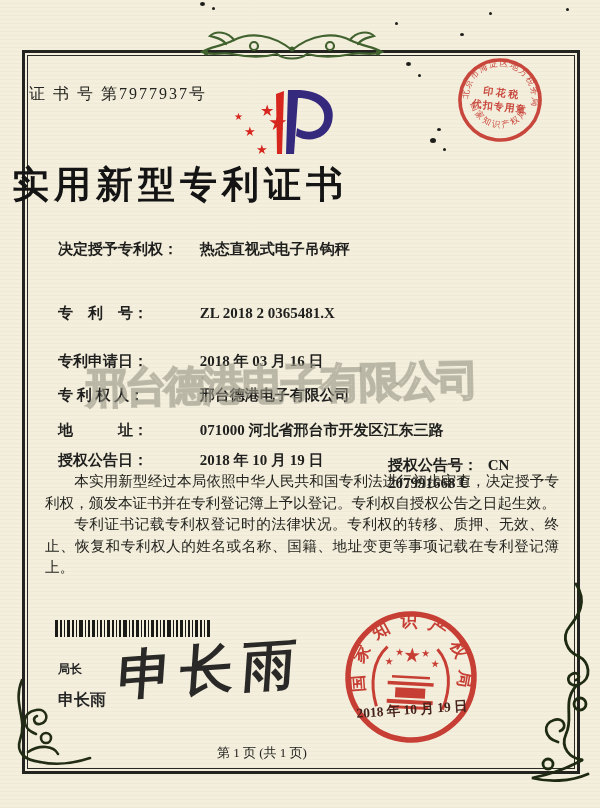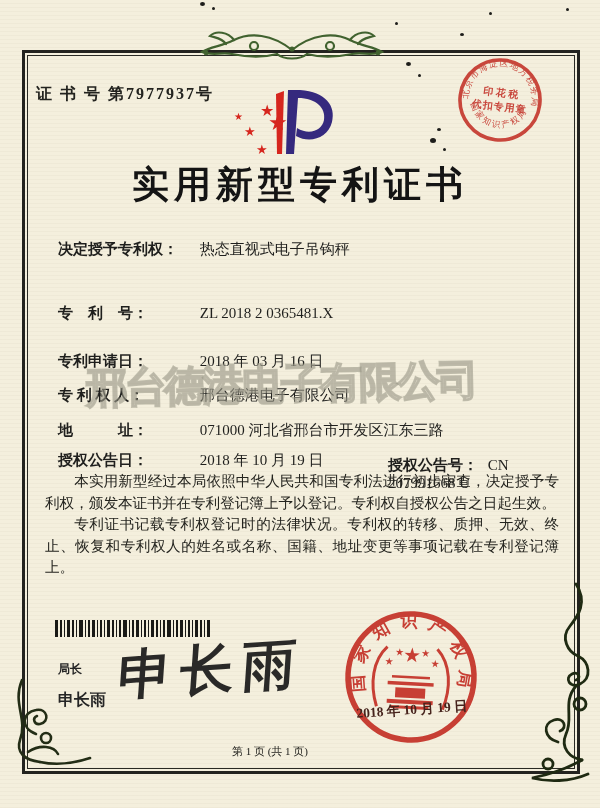--- a/index.html
+++ b/index.html
@@ -6,45 +6,45 @@
   .page{
     position:relative;width:600px;height:808px;overflow:hidden;
     background:
       repeating-linear-gradient(0deg, rgba(120,110,80,0.045) 0 1px, rgba(0,0,0,0) 1px 4px),
       #f4efdd;
     font-family:"Liberation Serif","DejaVu Serif",serif;
     color:#1c1c1c;
   }
   .frame{position:absolute;left:22px;top:50px;width:552px;height:718px;border:3px solid #23231f;}
   .frame-inner{position:absolute;inset:2px;border:1px solid #2a2a24;}
-  .cert-no{position:absolute;left:36px;top:84px;font-size:16px;letter-spacing:2px;color:#23231f;font-weight:bold;}
-  .title{position:absolute;left:0;right:0;top:160px;text-align:center;font-size:37px;font-weight:bold;letter-spacing:5px;color:#141414;}
+  .cert-no{position:absolute;left:29px;top:84px;font-size:16px;letter-spacing:2px;color:#23231f;}
+  .title{position:absolute;left:0;right:0;top:160px;text-align:left;font-size:37px;font-weight:bold;letter-spacing:5px;color:#141414;padding-left:12px;}
   .field-row{position:absolute;left:58px;width:500px;font-size:15px;color:#1f1f1d;z-index:2;}
   .flabel{display:inline-block;width:138px;font-weight:600;}
-  .fvalue{font-weight:400;}
+  .fvalue{font-weight:700;}
   .pair2{position:absolute;left:330px;top:5px;}
   .pair2 .flabel{width:96px;}
   .paras{position:absolute;left:45px;top:471px;width:514px;z-index:2;}
   .paras p{margin:0;text-indent:2em;font-size:14.6px;line-height:21.5px;text-align:justify;color:#24241f;}
   .watermark{
     position:absolute;left:86px;top:356px;width:420px;z-index:3;pointer-events:none;
     font-size:42px;font-weight:bold;letter-spacing:-3px;white-space:nowrap;
     color:rgba(175,172,158,0.18);
     -webkit-text-stroke:1.6px rgba(150,148,132,0.55);
     transform:rotate(-1.2deg);
   }
   .signer-title{position:absolute;left:58px;top:661px;font-size:12px;font-weight:bold;font-family:"Liberation Sans","DejaVu Sans",sans-serif;color:#262626;}
   .signer-name{position:absolute;left:58px;top:690px;font-size:16px;font-weight:bold;font-family:"Liberation Sans","DejaVu Sans",sans-serif;color:#262626;}
   .autograph{
     position:absolute;left:118px;top:634px;font-size:54px;font-weight:bold;color:#191919;
     transform:rotate(-4deg) skewX(-8deg);letter-spacing:8px;white-space:nowrap;z-index:4;
     opacity:.92;
   }
   .seal-date{position:absolute;left:344px;top:701px;width:136px;text-align:center;font-size:13.5px;font-weight:bold;color:#46231c;transform:rotate(-4deg);z-index:6;}
-  .footer{position:absolute;left:120px;top:744px;width:300px;text-align:center;font-size:11px;color:#23231f;z-index:2;}
+  .footer{position:absolute;left:112px;top:744px;width:300px;text-align:center;font-size:13px;color:#23231f;z-index:2;}
   .abs{position:absolute;}
   .speck{position:absolute;background:#1d1d1a;border-radius:50%;z-index:5;}
   svg text{font-family:"Liberation Serif","DejaVu Serif",serif;}
 </style>
 </head>
 <body>
 
 <div class="page">
 
   <div class="frame">

